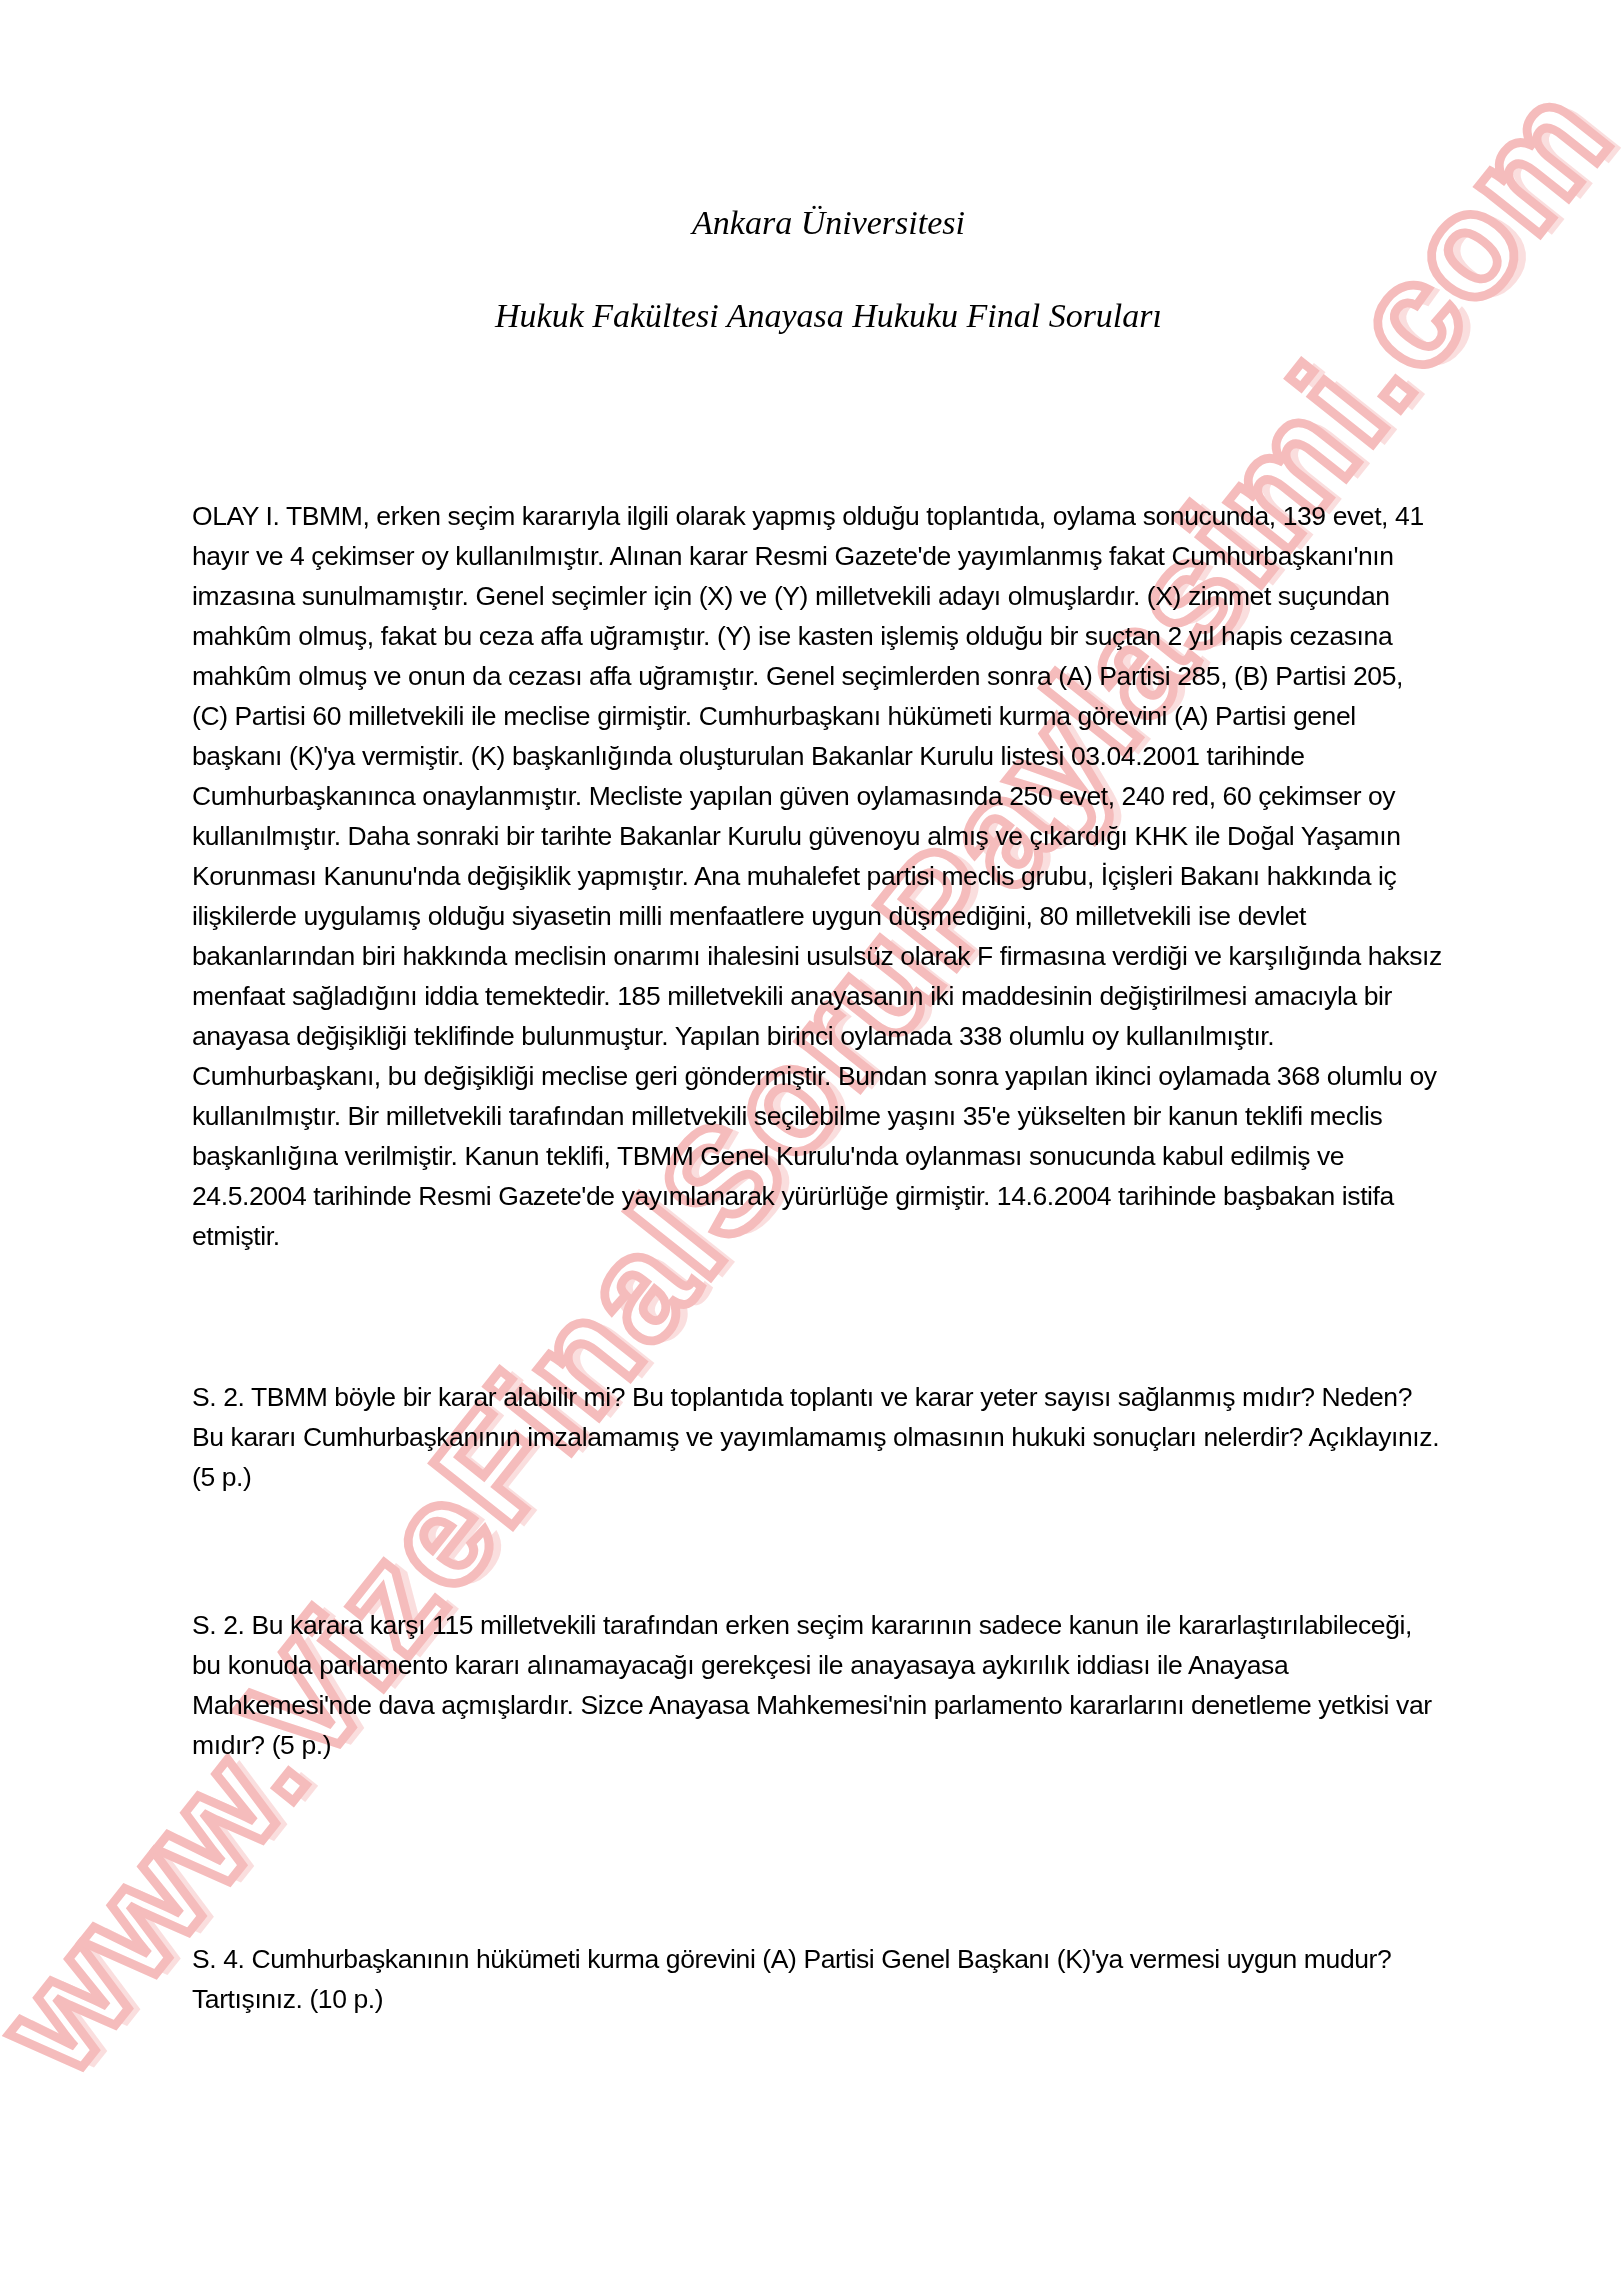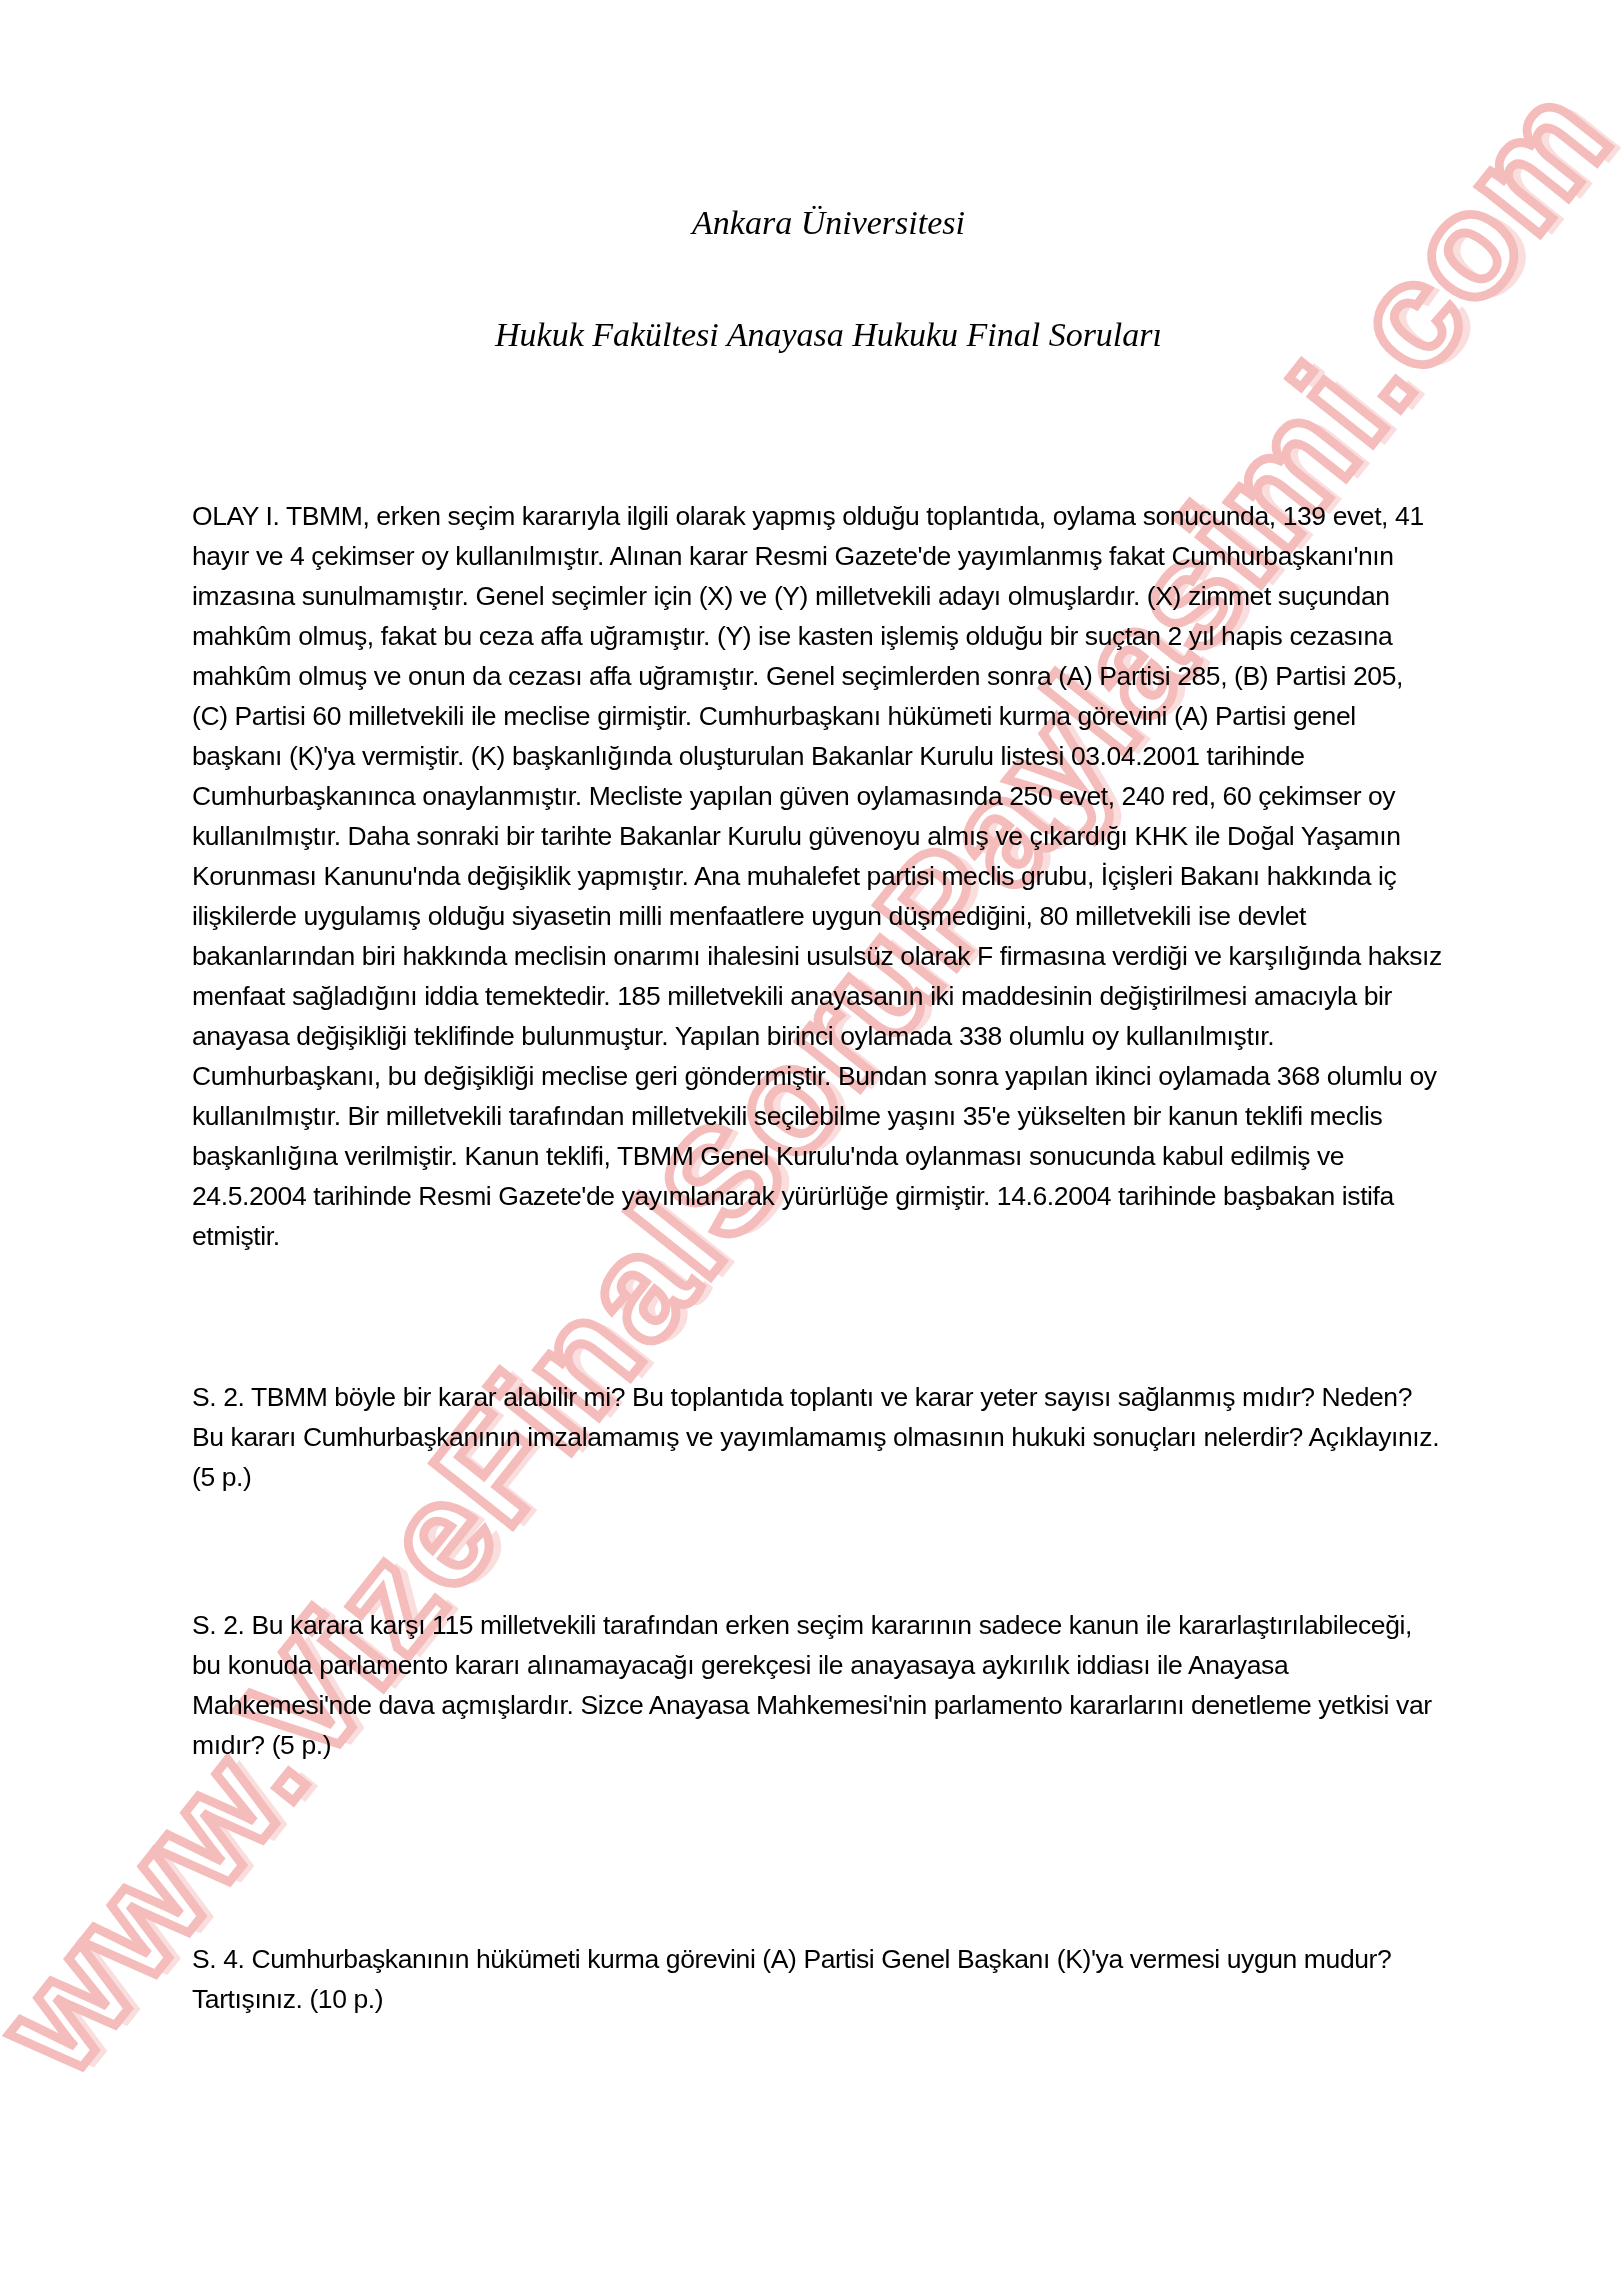--- a/index.html
+++ b/index.html
@@ -42,21 +42,21 @@
     left: 192px;
     width: 1249px;
     text-align: center;
     font-family: "Liberation Serif", serif;
     font-style: italic;
     font-weight: 400;
     font-size: 34px;
     margin: 12px;
   }
   .title-1 { top: 192px; }
-  .title-2 { top: 304px; }
+  .title-2 { top: 285px; }
   .body-text {
     position: absolute;
     left: 192px;
     width: 1253px;
     margin: 0;
     font-size: 26.5px;
     line-height: 40px;
     letter-spacing: -0.4px;
     text-align: left;
     color: #000000;

